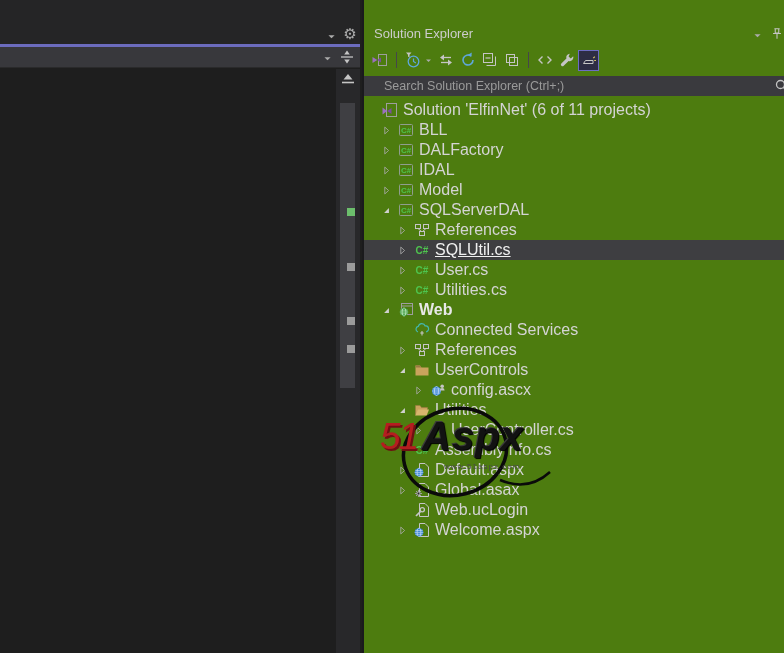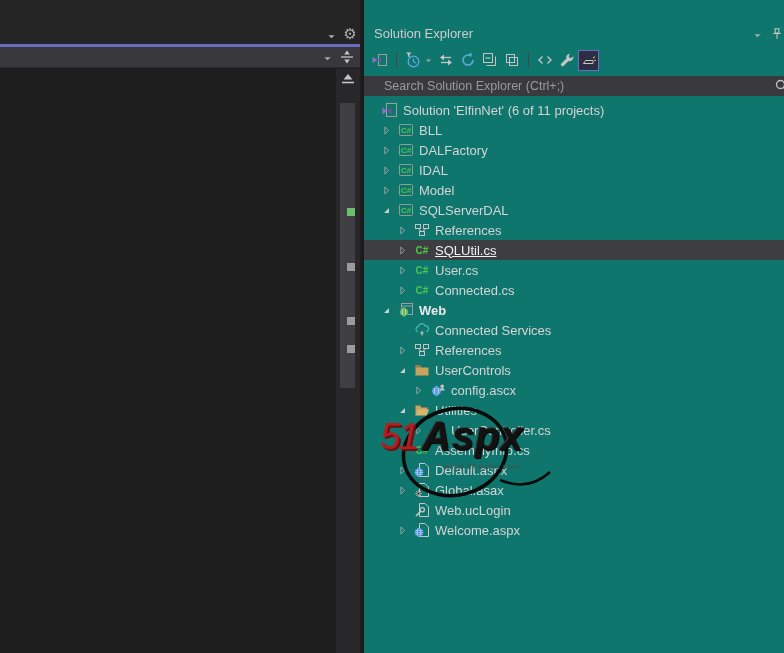--- a/index.html
+++ b/index.html
@@ -15,21 +15,21 @@
   .nav-bar { position:absolute; left:0; top:47px; width:360px; height:21px; background:#38383C; border-bottom:1px solid #2A2A2B; }
   .editor-body { position:absolute; left:0; top:69px; width:336px; height:584px; background:#1E1E1E; }
   .scroll-col { position:absolute; left:336px; top:69px; width:24px; height:584px; background:#28282A; }
   .scroll-track { position:absolute; left:4px; top:34px; width:15px; height:285px; background:#3F3F43; }
   .scroll-marker { position:absolute; left:11px; width:8px; height:8px; }
   .scroll-top-btn { position:absolute; left:3px; top:2px; width:18px; height:16px; }
   .mini-icon { display:inline-block; line-height:0; }
   .gear-glyph { font-size:15px; color:#ABABAB; line-height:16px; }
   .icon-btn { position:absolute; width:18px; height:18px; display:flex; align-items:center; justify-content:center; cursor:default; }
   
-  .panel { position:absolute; left:362px; top:0; width:422px; height:653px; background:#0f766e; border-left:2px solid #1A1A1C; }
+  .panel { position:absolute; left:362px; top:0; width:422px; height:653px; background:#4d7c0f; border-left:2px solid #1A1A1C; }
   .panel-title-row { position:absolute; left:0; top:22px; width:422px; height:24px; }
   .panel-title { position:absolute; left:10px; top:4px; font-size:13px; color:#CCCCCC; }
   .panel-toolbar { position:absolute; left:0; top:48px; width:422px; height:24px; display:flex; align-items:center; padding-left:5px; }
   .tb-btn { width:21px; height:21px; display:flex; align-items:center; justify-content:center; border:1px solid transparent; margin-right:1px; }
   .tb-btn.active { border-color:#6C6CC4; background:#2D2D44; }
   .tb-sep { width:1px; height:16px; background:#46464B; margin:0 5px; }
   .tb-caret { width:9px; height:18px; display:flex; align-items:center; margin-right:2px; }
   .search-row { position:absolute; left:0; top:76px; width:422px; height:20px; background:#3A3A3E; }
   .search-input {
     position:absolute; left:10px; top:0; width:404px; height:20px; background:transparent; border:none; outline:none;
@@ -37,21 +37,21 @@
   }
   .search-input::placeholder { color:#9A9A9A; opacity:1; }
   .search-mag { position:absolute; right:-4px; top:2px; }
   
   .tree { position:absolute; left:0; top:100px; width:422px; }
   .tree-row { position:relative; height:20px; display:flex; align-items:center; width:422px; }
   .tree-row.selected { background:#3E3E41; }
   .tree-arrow { width:13px; height:16px; display:flex; align-items:center; justify-content:center; flex:0 0 13px; }
   .tree-gap { width:5px; flex:0 0 5px; }
   .tree-icon { width:16px; height:16px; flex:0 0 16px; line-height:0; }
-  .tree-label { margin-left:5px; font-size:13px; color:#D4D4D4; white-space:nowrap; }
+  .tree-label { margin-left:5px; font-size:16px; color:#D4D4D4; white-space:nowrap; }
   .tree-row.selected .tree-label { color:#F0F0F0;text-decoration:underline; }
   .tree-label.bold { font-weight:bold; color:#E8E8E8; }
   
   .watermark { position:absolute; left:378px; top:400px; width:220px; height:115px; pointer-events:none; }
   .wm-51 {
     position:absolute; left:2px; top:16px; font-size:37px; font-weight:normal; font-style:italic;
     color:#B51D20; text-shadow:2px 2px 0 #6E1012; letter-spacing:-2px;
   }
   .wm-aspx {
     position:absolute; left:44px; top:14px; font-size:40px; font-weight:bold; font-style:italic;
@@ -317,21 +317,21 @@
         <div class="tree-row" style="padding-left: 32px;">
           <span class="tree-arrow">
             <svg width="11" height="13" viewBox="0 0 16 16">
               <path d="M5.5 3 L11 8 L5.5 13 Z" fill="none" stroke="#ABABAB" stroke-width="1.2"></path>
             </svg>
           </span>
           <span class="tree-gap"></span>
           <span class="tree-icon"><svg width="16" height="16" viewBox="0 0 16 16">
               <text x="8" y="12" font-size="10" font-weight="bold" fill="#4EC44E" text-anchor="middle" font-family="Liberation Sans, sans-serif">C#</text>
             </svg></span>
-          <span class="tree-label">Connected.cs</span>
+          <span class="tree-label">Utilities.cs</span>
         </div>
         <div class="tree-row" style="padding-left: 16px;">
           <span class="tree-arrow">
             <svg width="11" height="13" viewBox="0 0 16 16">
               <path d="M11.5 4.5 V11.5 H4.5 Z" fill="#D0D0D0"></path>
             </svg>
           </span>
           <span class="tree-gap"></span>
           <span class="tree-icon"><svg width="16" height="16" viewBox="0 0 16 16">
               <rect x="3.5" y="1.5" width="11" height="11" fill="none" stroke="#9E9E9E"></rect>

